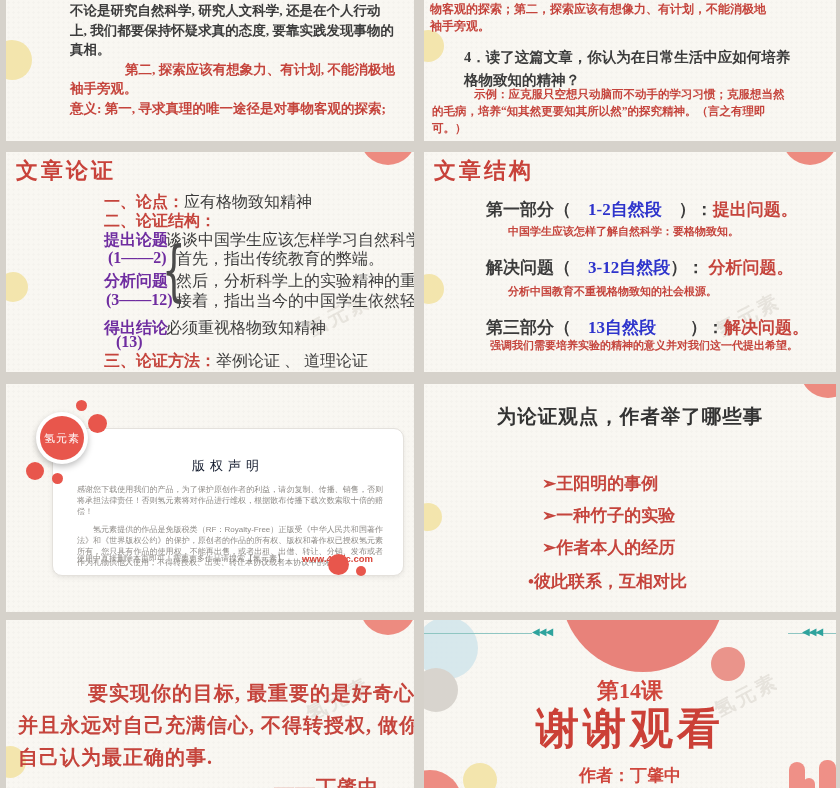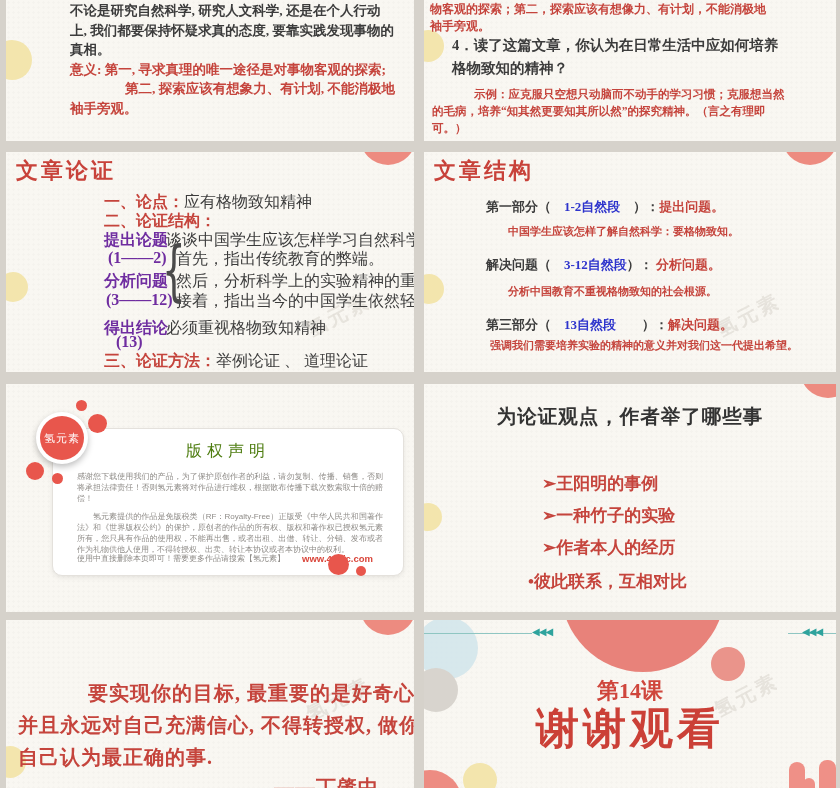--- a/index.html
+++ b/index.html
@@ -14,39 +14,39 @@
   .red{color:#c5443c;}
   .blk{color:#3c3c3c;}
   .purple{color:#6f2da0;font-weight:bold;}
   .blue{color:#2e34cc;font-weight:bold;}
   .abs{position:absolute;white-space:nowrap;}
   
   .s1-text{position:absolute;left:64px;top:1px;width:326px;font-size:13.5px;line-height:19.5px;}
   .s1-text p{margin:0;font-weight:600;}
   
   .s2-top{position:absolute;left:6px;top:1px;width:338px;font-size:12px;line-height:17px;font-weight:600;margin:0;}
-  .s2-q{position:absolute;left:28px;top:34px;width:334px;font-size:14.5px;line-height:23px;font-weight:600;margin:0;}
+  .s2-q{position:absolute;left:28px;top:34px;width:334px;font-size:14.5px;line-height:23px;font-weight:600;margin:12px;}
   .s2-a{position:absolute;left:8px;top:86px;width:358px;font-size:11.5px;line-height:17px;
         text-indent:42px;font-weight:600;margin:0;}
   
   .slide-title{position:absolute;left:10px;top:4px;font-size:22px;font-weight:bold;
                color:#c8423a;letter-spacing:3px;}
   .lab{font-weight:bold;}
   .brace{position:absolute;left:148px;top:88px;font-size:62px;line-height:62px;color:#4a4a4a;
          transform:scale(.6,1.05);transform-origin:center;font-family:"DejaVu Sans",sans-serif;}
   
-  .s4-line{font-size:13px;font-weight:600;font-family:Liberation Serif, serif;}
+  .s4-line{font-size:17px;font-weight:600;font-family:Liberation Serif, serif;}
   .s4-detail{font-size:11px;font-weight:600;}
   .s4-d3{position:absolute;left:8px;top:186px;width:398px;font-size:11px;line-height:15px;
          text-indent:58px;font-weight:600;margin:0;white-space:normal;}
   
   .wcard{position:absolute;left:46px;top:44px;width:350px;height:146px;background:#fff;
          border:1px solid #e4e1dc;border-radius:10px;box-shadow:0 2px 5px rgba(0,0,0,.07);
          font-family:"Liberation Sans","DejaVu Sans",sans-serif;}
-  .wc-title{margin-top:12px;text-align:center;font-size:16px;color:#4d7c0f;letter-spacing:5px;}
+  .wc-title{margin-top:28px;text-align:center;font-size:13px;color:#0f172a;letter-spacing:5px;}
   .wc-p{margin:9px 20px 0 24px;font-size:8px;line-height:11px;color:#8f8c88;text-align:justify;}
   .wc-p.indent{margin-top:7px;text-indent:2em;}
   .wc-footer{position:absolute;left:24px;right:14px;bottom:11px;display:flex;align-items:center;
              font-size:8px;color:#8f8c88;}
   .wc-site{margin-left:auto;margin-right:16px;color:#d9453a;font-weight:bold;font-size:9.5px;}
   .badge-outer{position:absolute;left:30px;top:28px;width:52px;height:52px;border-radius:50%;
                background:#fff;box-shadow:0 3px 6px rgba(0,0,0,.25);}
   .badge-inner{position:absolute;left:34px;top:32px;width:44px;height:44px;border-radius:50%;
                background:#e8564c;color:#fff;font-size:11px;line-height:44px;text-align:center;
                letter-spacing:1px;font-family:"Liberation Sans",sans-serif;}
@@ -66,22 +66,22 @@
 </style>
 </head>
 <body>
 
 <div class="canvas">
 
   <div class="s" style="left:6px;top:0;width:408px;height:141px">
     <div class="circle" style="left:-14px;top:40px;width:40px;height:40px;background:#f3e5ad"></div>
     <div class="s1-text">
       <p class="blk">不论是研究自然科学, 研究人文科学, 还是在个人行动上, 我们都要保持怀疑求真的态度, 要靠实践发现事物的真相。</p>
+      <p class="red" style="text-indent:55px">第二, 探索应该有想象力、有计划, 不能消极地袖手旁观。</p>
       <p class="red">意义: 第一, 寻求真理的唯一途径是对事物客观的探索;</p>
-      <p class="red" style="text-indent:55px">第二, 探索应该有想象力、有计划, 不能消极地袖手旁观。</p>
     </div>
   </div>
 
   <div class="s" style="left:424px;top:0;width:412px;height:141px">
     <div class="circle" style="left:-12px;top:30px;width:32px;height:32px;background:#f3e5ad"></div>
     <p class="s2-top red">物客观的探索；第二，探索应该有想像力、有计划，不能消极地袖手旁观。</p>
     <p class="s2-q blk">4．读了这篇文章，你认为在日常生活中应如何培养格物致知的精神？</p>
     <p class="s2-a red">示例：应克服只空想只动脑而不动手的学习习惯；克服想当然的毛病，培养“知其然更要知其所以然”的探究精神。（言之有理即可。）</p>
   </div>
 
@@ -170,15 +170,16 @@
     <div class="teal-line" style="left:0;width:108px"></div>
     <div class="teal-arrows" style="left:108px">◀◀◀</div>
     <div class="teal-line" style="left:364px;width:48px"></div>
     <div class="teal-arrows" style="left:378px">◀◀◀</div>
     <div class="bar" style="left:365px;top:142px;width:16px;height:26px"></div>
     <div class="bar" style="left:379px;top:158px;width:12px;height:10px"></div>
     <div class="bar" style="left:395px;top:140px;width:17px;height:28px"></div>
     <div class="wm" style="left:288px;top:62px">氢元素</div>
     <div class="s8-text" style="top:56px;font-size:22px;font-weight:600">第14课</div>
     <div class="s8-text" style="top:80px;font-size:43px;font-weight:bold;letter-spacing:4px;color:#cb4037">谢谢观看</div>
+    <div class="s8-text" style="top:144px;font-size:17px;font-weight:600">作者：丁肇中</div>
   </div>
 
 </div>
 
 </body></html>

